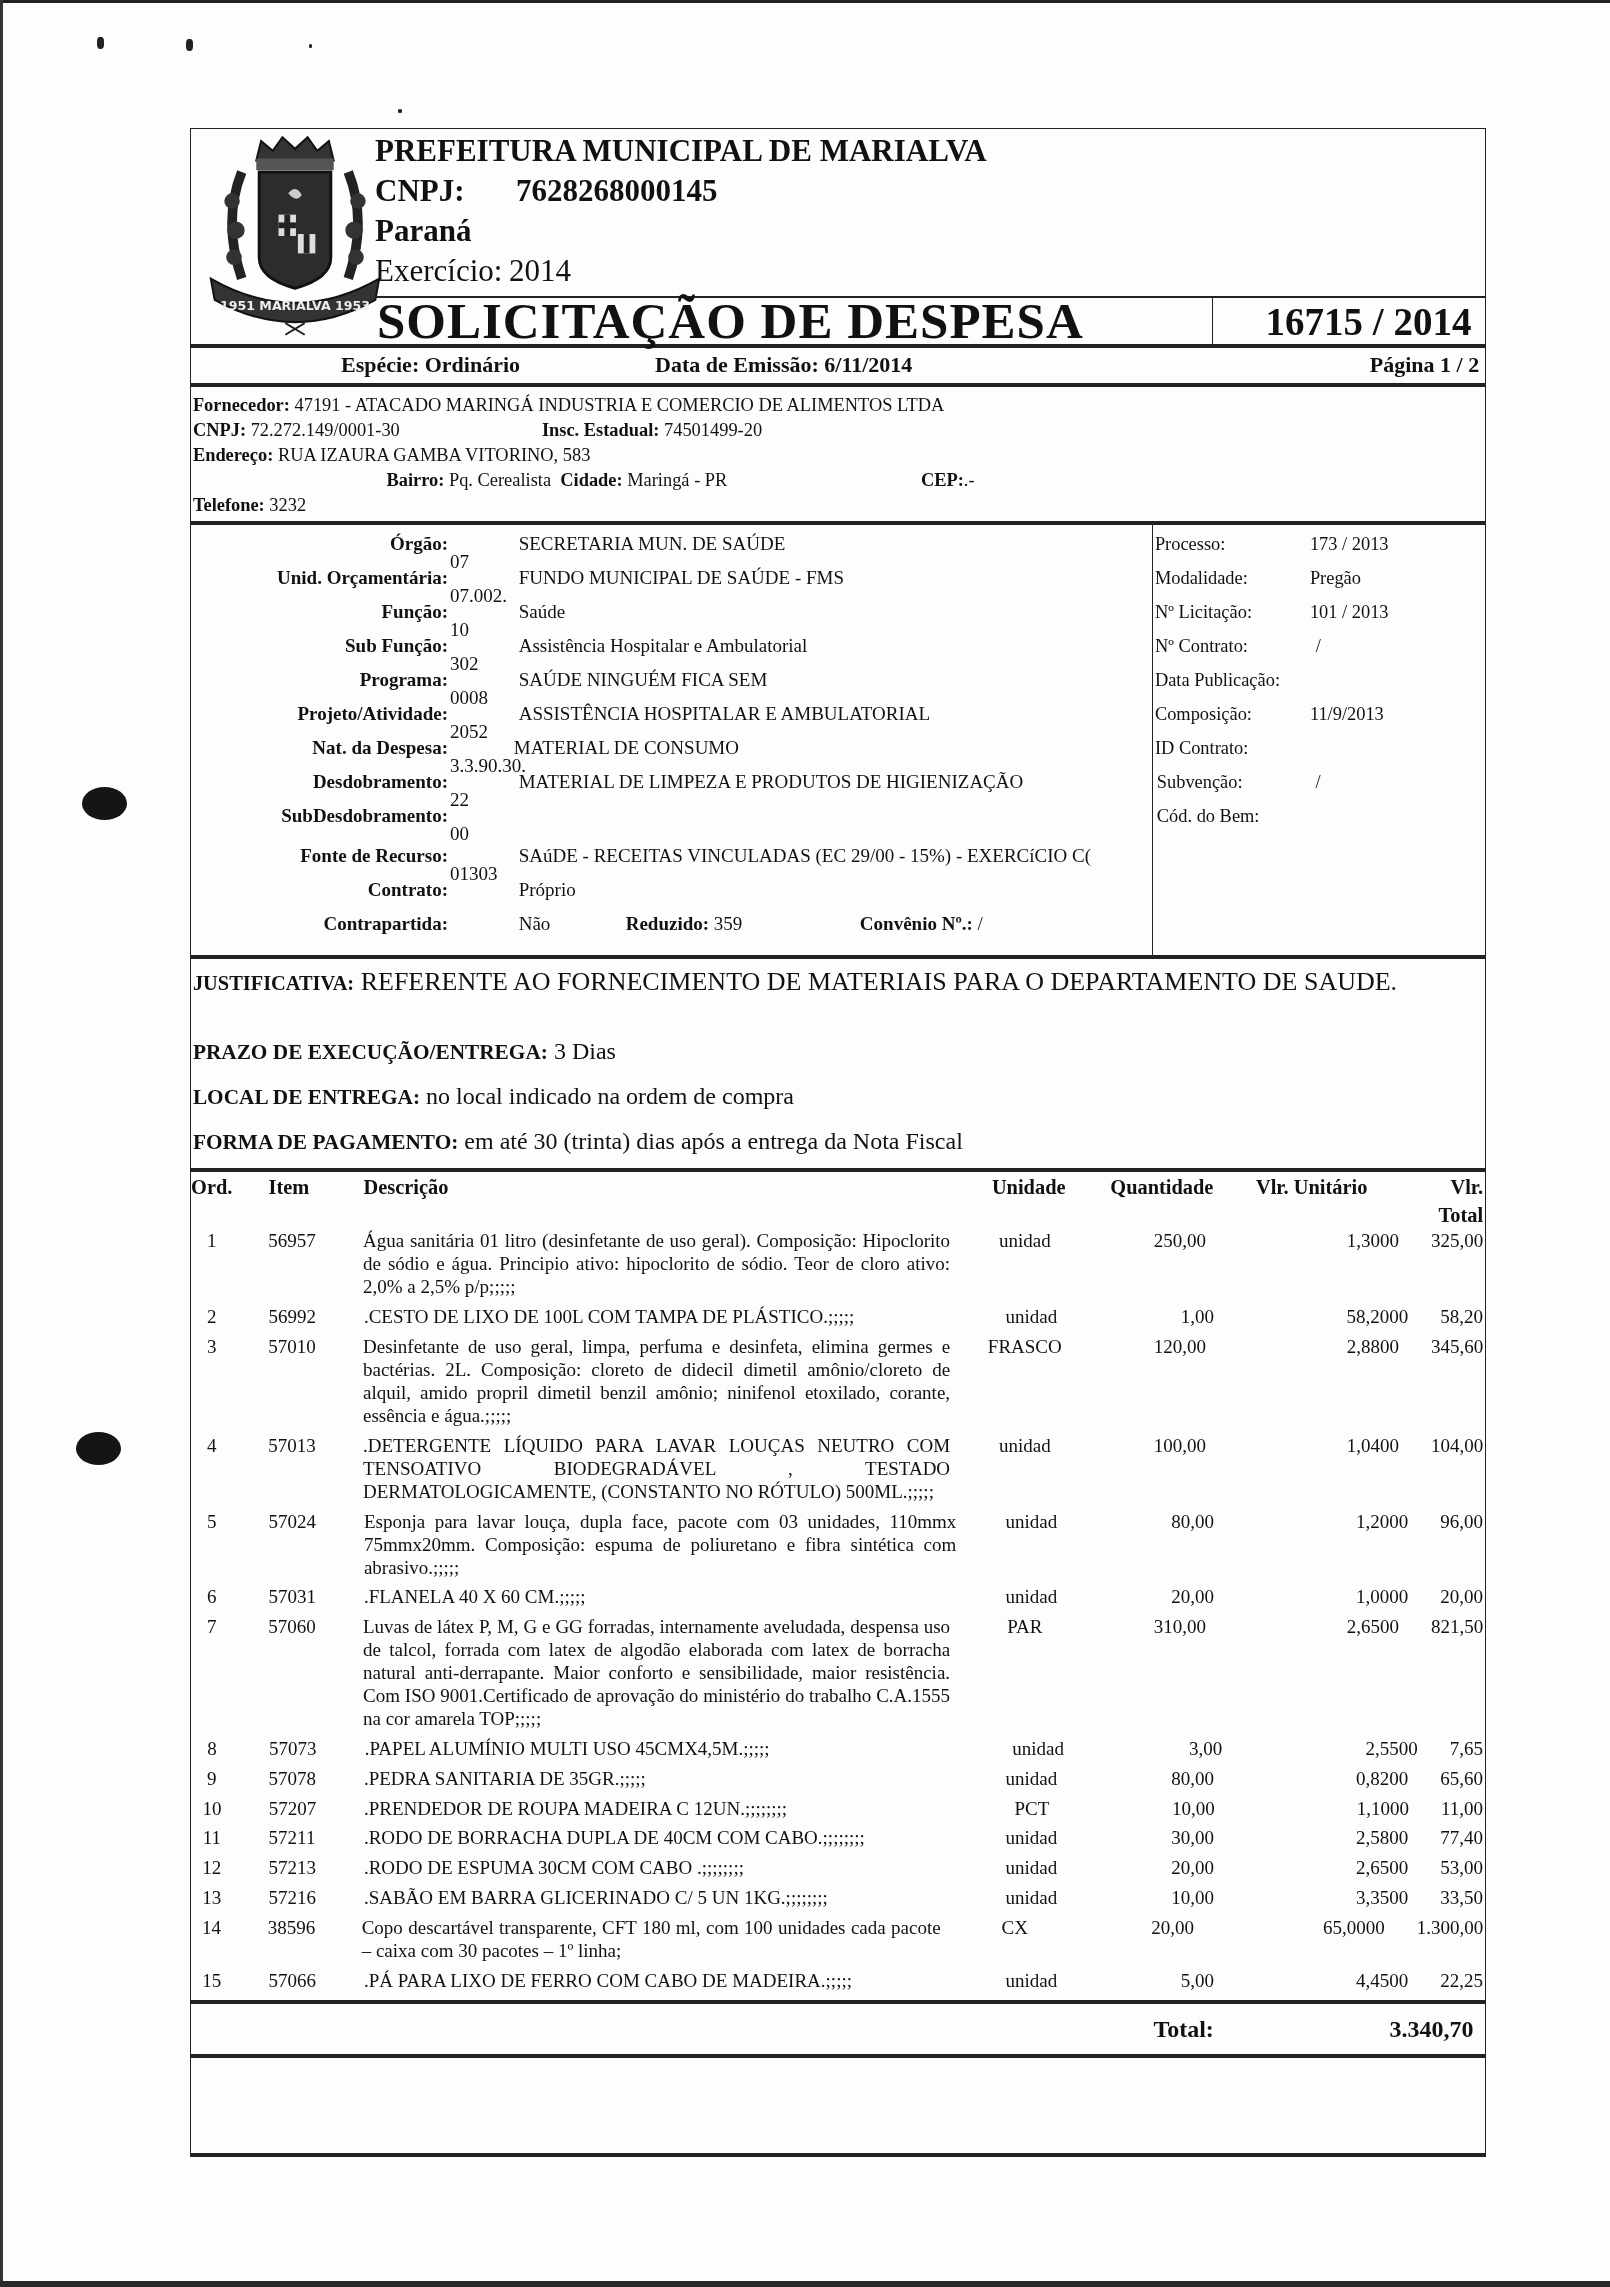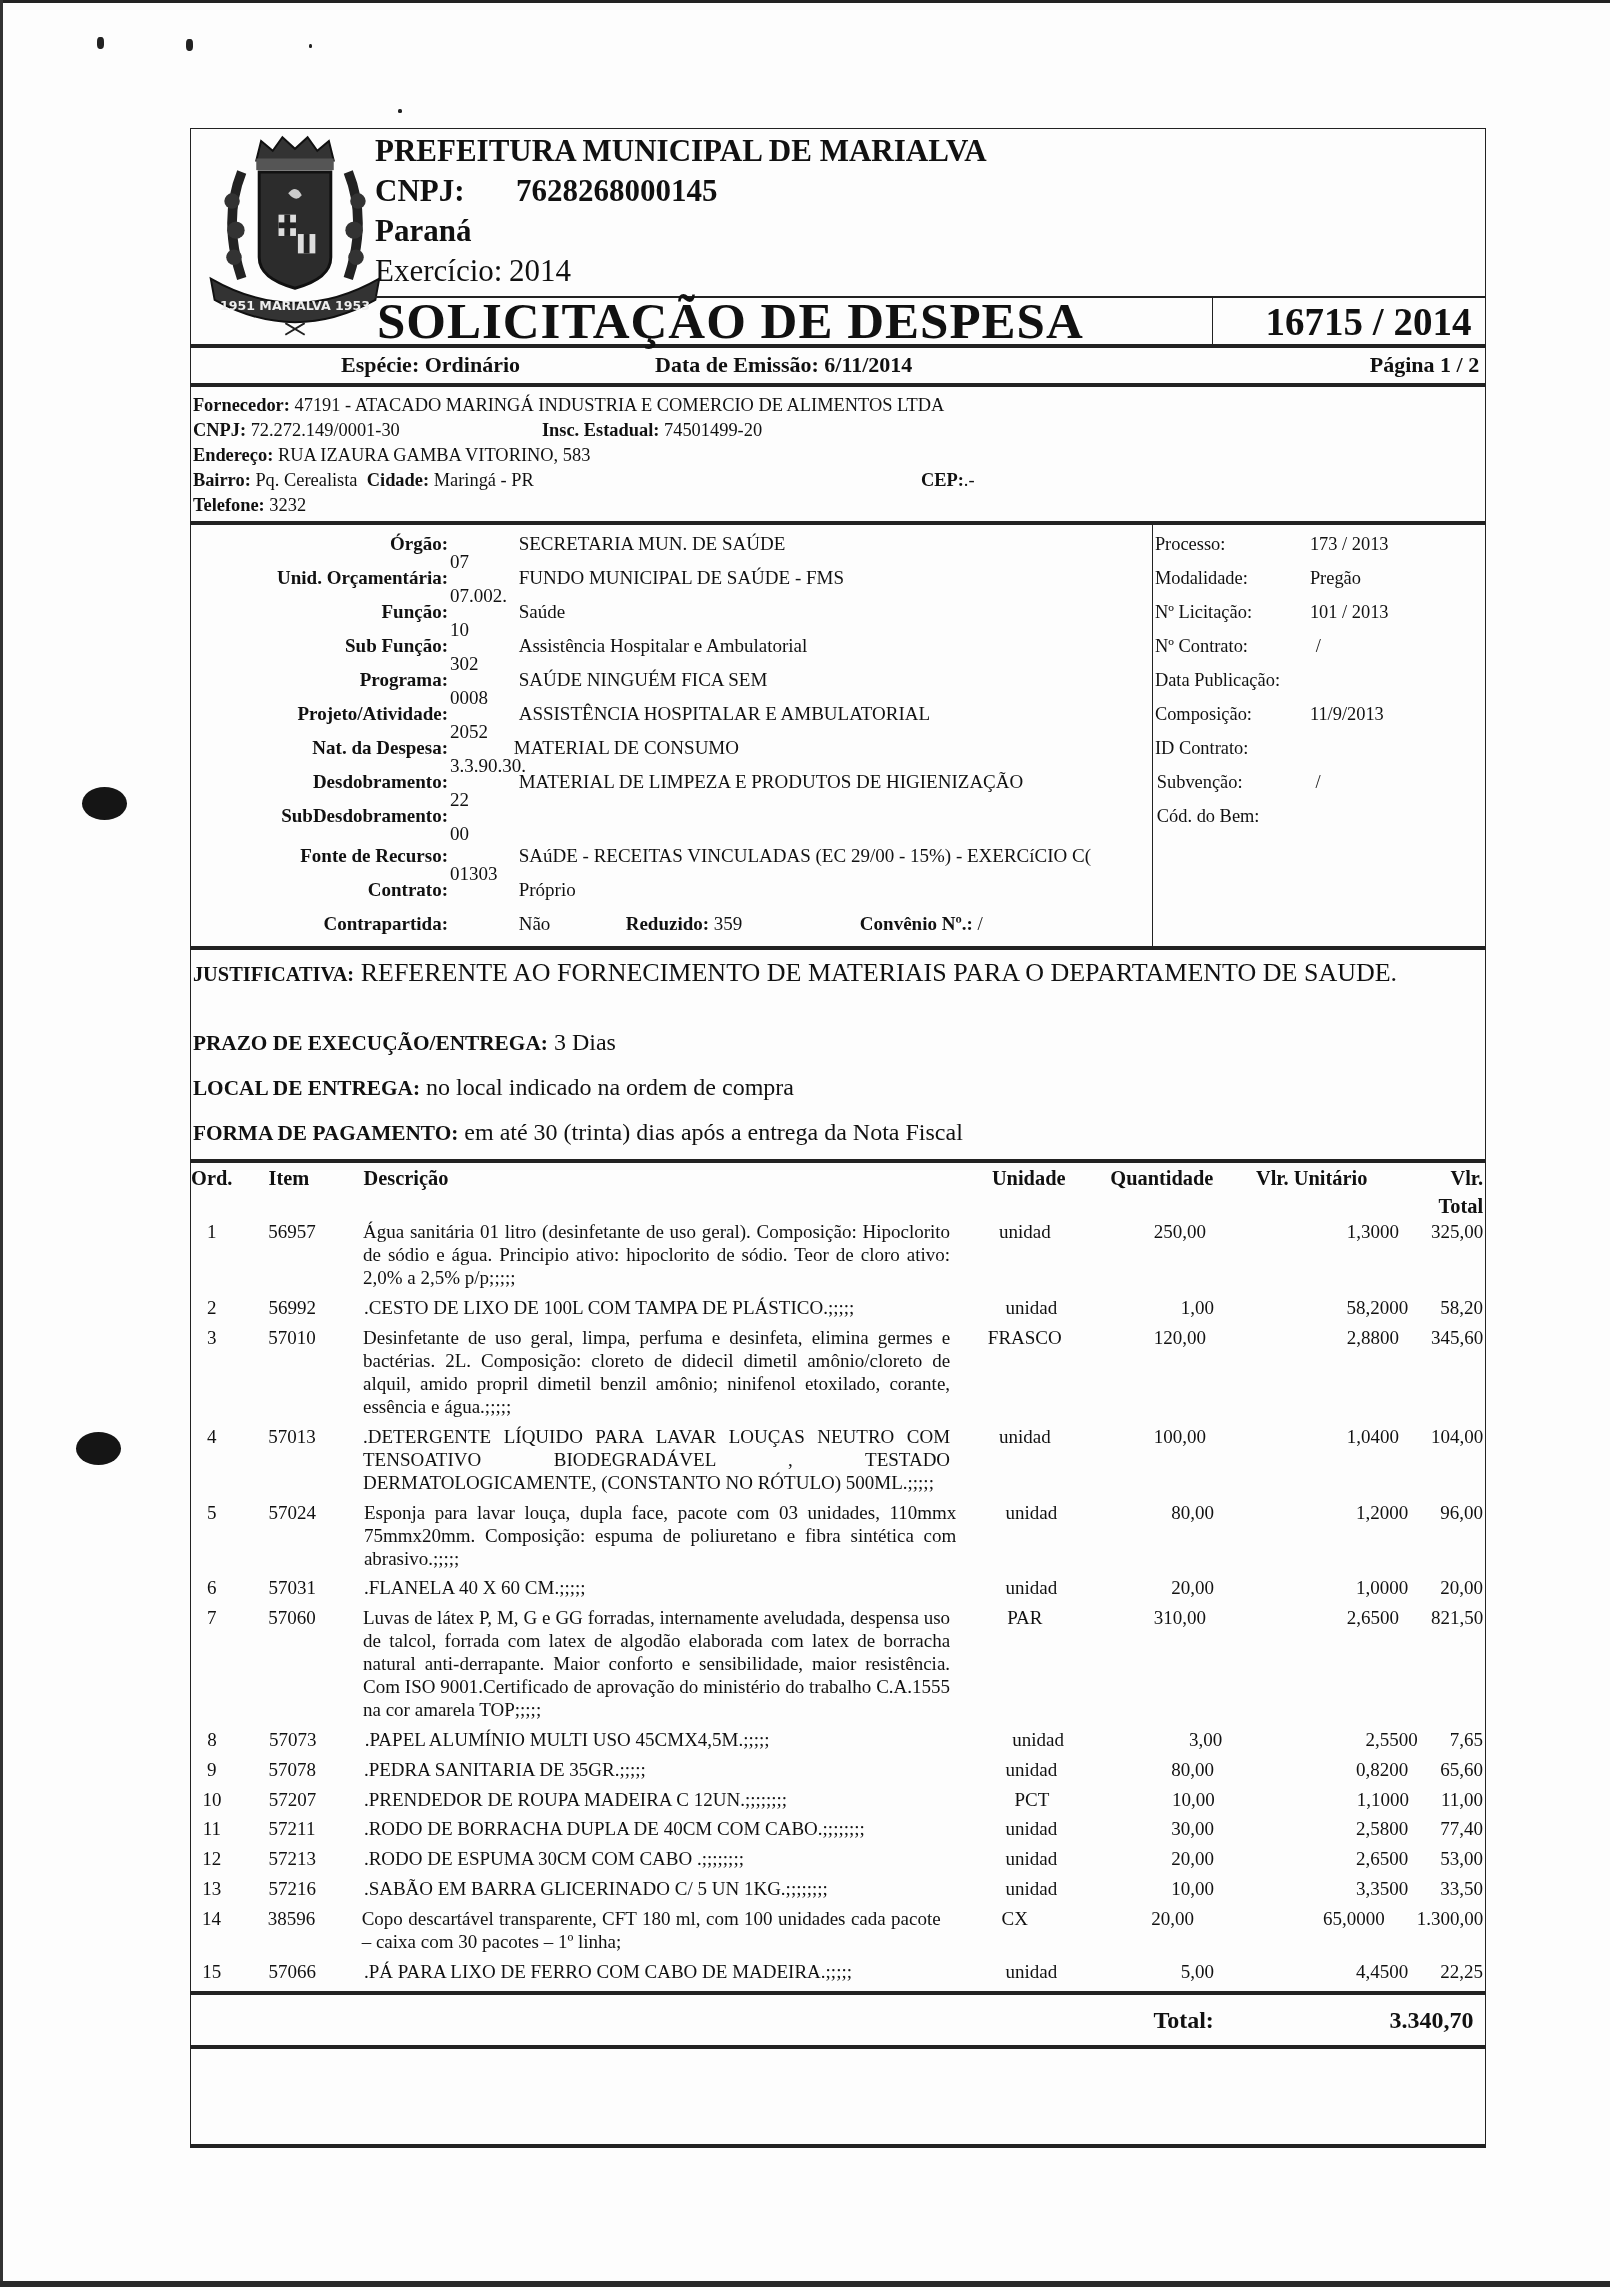--- a/index.html
+++ b/index.html
@@ -34,21 +34,21 @@
   .meta-row .esp { margin-left: 150px; width: 314px; }
   .meta-row .dt { flex: 1; }
   .meta-row .pg { margin-right: 5.8px; }
 
   .forn { padding: 5.8px 0 3.9px 1.9px; font-size: 18.4px; line-height: 25px; }
   .forn b { font-weight: bold; }
   .forn .sp { display: inline-block; }
 
   
   .budget { display: flex; border-left: 1.9px solid #222; border-right: 1.9px solid #222; }
-  .budget-left { flex: 0 0 961px; border-right: 1.9px solid #222; padding-top: 1.9px; padding-bottom: 5px; }
+  .budget-left { flex: 0 0 961px; border-right: 1.9px solid #222; padding-top: 1.9px; padding-bottom: 14px; }
   .budget-right { flex: 1; padding: 1.9px 0 0 1.9px; font-family: "Liberation Serif", serif; }
   .brow { display: flex; height: 34px; align-items: center; font-size: 19px; }
   .brow .k { width: 257px; text-align: right; font-weight: bold; white-space: nowrap; }
   .brow .kv { width: 62px; padding-left: 1.9px; white-space: nowrap; margin-top: 36px; }
   .brow .d { padding-left: 6.8px; white-space: nowrap; overflow: hidden; }
   .rrow { display: flex; height: 34px; align-items: center; font-size: 18.4px; white-space: nowrap; }
   .rrow .rk { width: 155px; }
   .rrow .rv { flex: 1; }
 
   .just { padding: 5.8px 0 0 1.9px; font-size: 26px; line-height: 33px; border-left: 1.9px solid #222; border-right: 1.9px solid #222; }
@@ -146,21 +146,21 @@
   </div>
   <div class="rule"></div>
 
   <div class="box forn">
     <div><b>Fornecedor:</b> <span>47191 - ATACADO MARINGÁ INDUSTRIA E COMERCIO DE ALIMENTOS LTDA</span></div>
     <div>
       <span class="sp" style="width:349px;"><b>CNPJ:</b> <span>72.272.149/0001-30</span></span><b>Insc. Estadual:</b> <span>74501499-20</span>
     </div>
     <div><b>Endereço:</b> <span>RUA IZAURA GAMBA VITORINO, 583</span></div>
     <div>
-      <span class="sp" style="width:728px;"><b>Bairro:</b> <span>Pq. Cerealista</span>&nbsp; <b>Cidade:</b> <span>Maringá - PR</span></span><b>CEP:</b><span>.-</span>
+      <span class="sp" style="width:728px;text-align:center;"><b>Bairro:</b> <span>Pq. Cerealista</span>&nbsp; <b>Cidade:</b> <span>Maringá - PR</span></span><b>CEP:</b><span>.-</span>
     </div>
     <div><b>Telefone:</b> <span>3232</span></div>
   </div>
   <div class="rule"></div>
 
   <div class="budget">
     <div class="budget-left">
       <div class="brow">
           <span class="k">Órgão:</span>
           <span class="kv">07</span>

